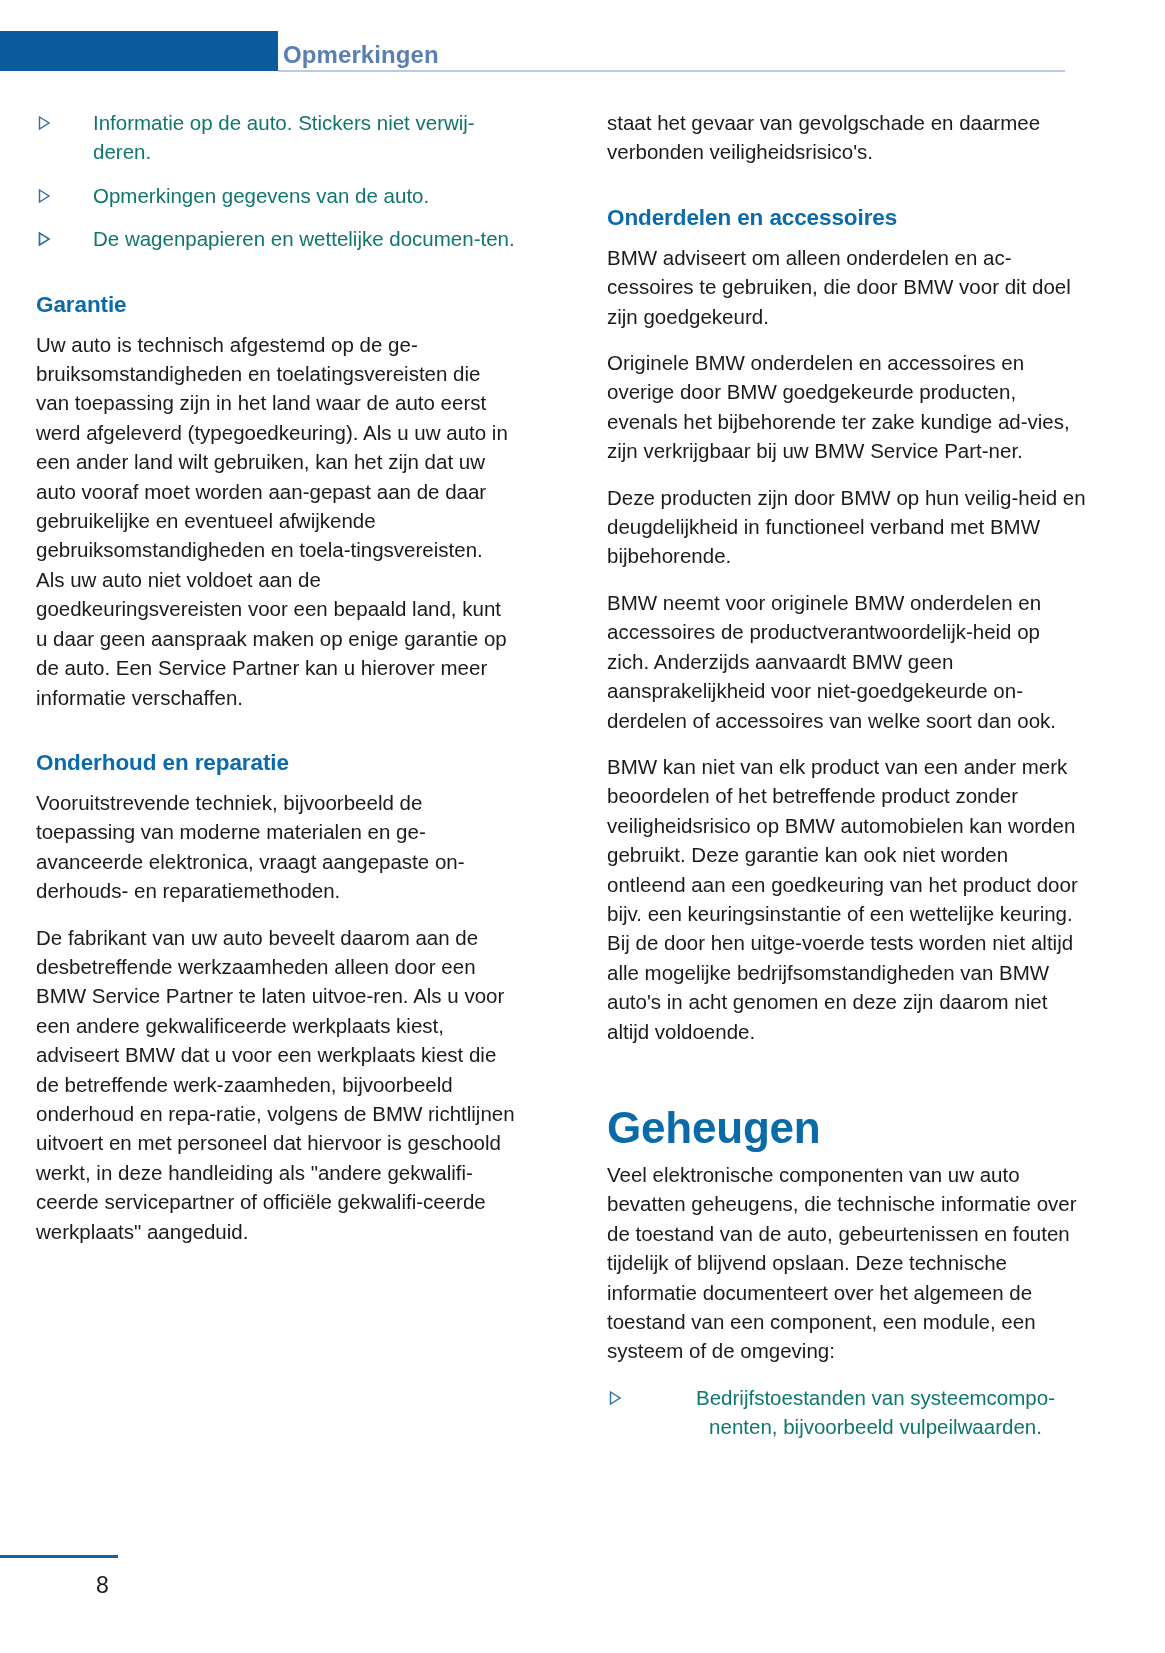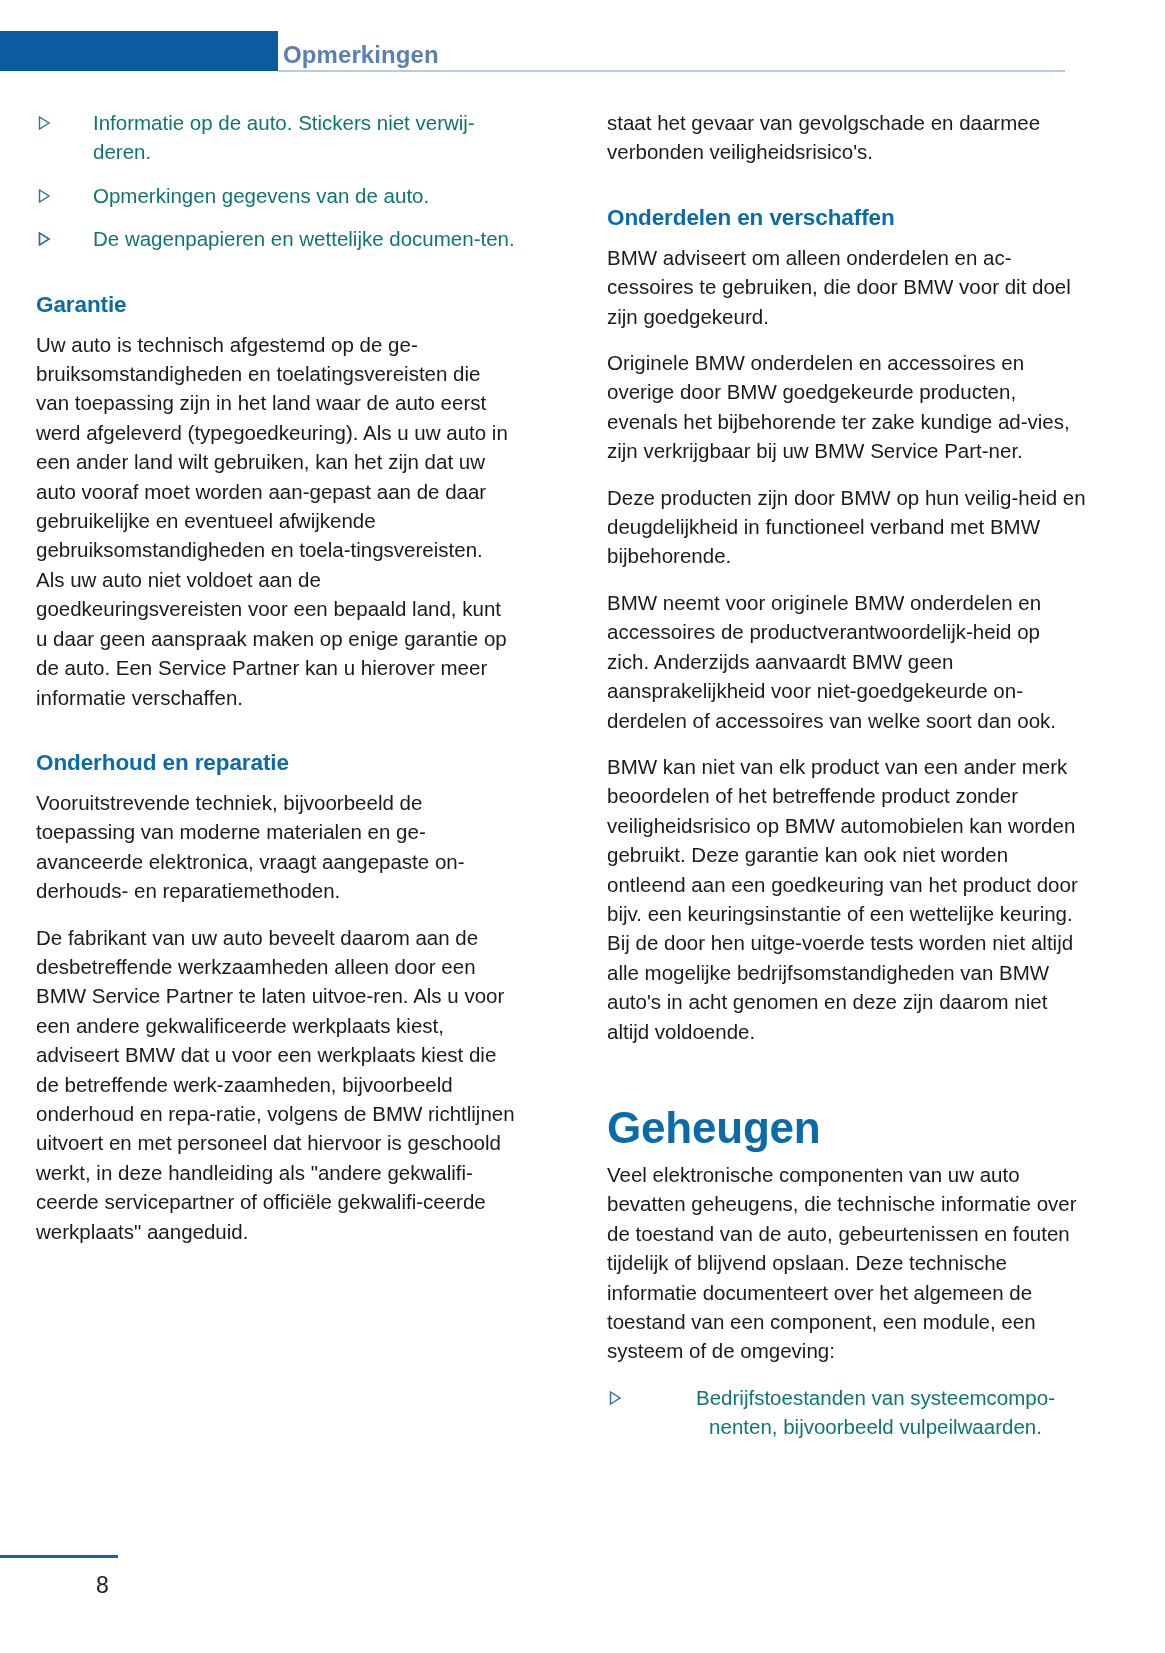--- a/index.html
+++ b/index.html
@@ -202,21 +202,21 @@
 
     <h2 class="section-heading spaced-above">Onderhoud en reparatie</h2>
     <p class="body-text">Vooruitstrevende techniek, bijvoorbeeld de toepassing van moderne materialen en ge-avanceerde elektronica, vraagt aangepaste on-derhouds- en reparatiemethoden.</p>
     <p class="body-text">De fabrikant van uw auto beveelt daarom aan de desbetreffende werkzaamheden alleen door een BMW Service Partner te laten uitvoe-ren. Als u voor een andere gekwalificeerde werkplaats kiest, adviseert BMW dat u voor een werkplaats kiest die de betreffende werk-zaamheden, bijvoorbeeld onderhoud en repa-ratie, volgens de BMW richtlijnen uitvoert en met personeel dat hiervoor is geschoold werkt, in deze handleiding als "andere gekwalifi-ceerde servicepartner of officiële gekwalifi-ceerde werkplaats" aangeduid.</p>
   </div>
 
   <div class="col col-right">
 
     <p class="body-text">staat het gevaar van gevolgschade en daarmee verbonden veiligheidsrisico's.</p>
 
-    <h2 class="section-heading spaced-above">Onderdelen en verschaffen</h2>
+    <h2 class="section-heading spaced-above">Onderdelen en accessoires</h2>
     <p class="body-text">BMW adviseert om alleen onderdelen en ac-cessoires te gebruiken, die door BMW voor dit doel zijn goedgekeurd.</p>
     <p class="body-text">Originele BMW onderdelen en accessoires en overige door BMW goedgekeurde producten, evenals het bijbehorende ter zake kundige ad-vies, zijn verkrijgbaar bij uw BMW Service Part-ner.</p>
     <p class="body-text">Deze producten zijn door BMW op hun veilig-heid en deugdelijkheid in functioneel verband met BMW bijbehorende.</p>
     <p class="body-text">BMW neemt voor originele BMW onderdelen en accessoires de productverantwoordelijk-heid op zich. Anderzijds aanvaardt BMW geen aansprakelijkheid voor niet-goedgekeurde on-derdelen of accessoires van welke soort dan ook.</p>
     <p class="body-text">BMW kan niet van elk product van een ander merk beoordelen of het betreffende product zonder veiligheidsrisico op BMW automobielen kan worden gebruikt. Deze garantie kan ook niet worden ontleend aan een goedkeuring van het product door bijv. een keuringsinstantie of een wettelijke keuring. Bij de door hen uitge-voerde tests worden niet altijd alle mogelijke bedrijfsomstandigheden van BMW auto's in acht genomen en deze zijn daarom niet altijd voldoende.</p>
 
     <h1 class="chapter-heading spaced-above">Geheugen</h1>
     <p class="body-text">Veel elektronische componenten van uw auto bevatten geheugens, die technische informatie over de toestand van de auto, gebeurtenissen en fouten tijdelijk of blijvend opslaan. Deze technische informatie documenteert over het algemeen de toestand van een component, een module, een systeem of de omgeving:</p>
 
     <ul class="bullet-list tight">

